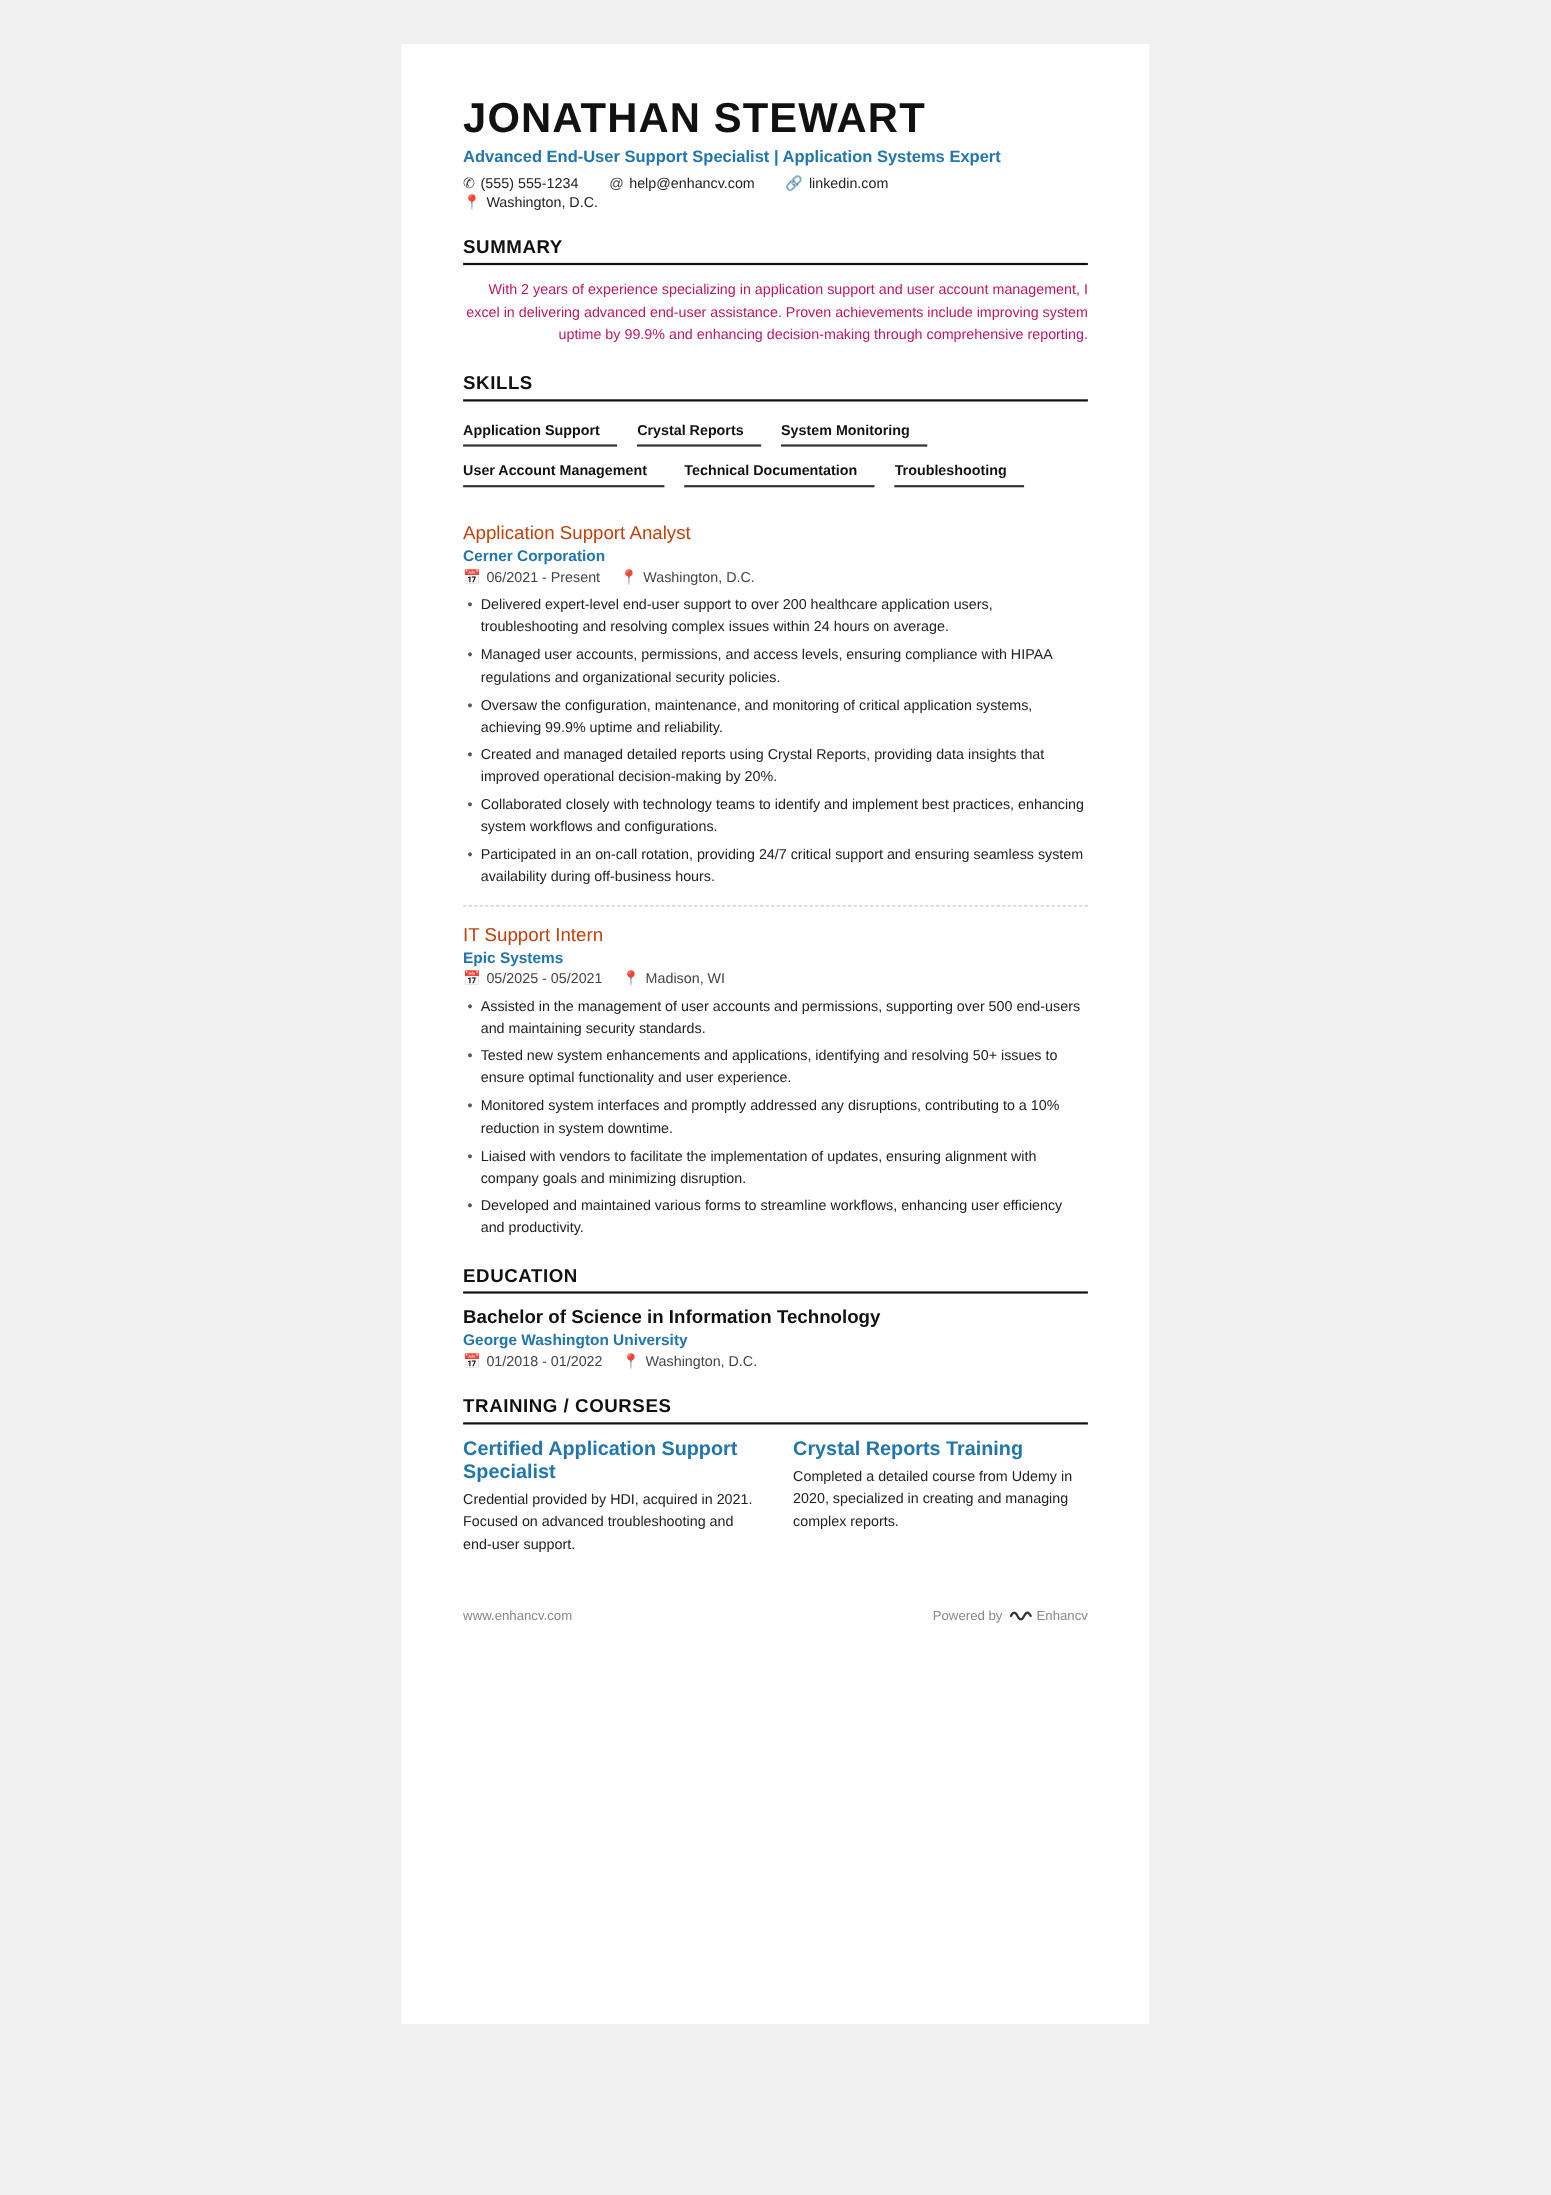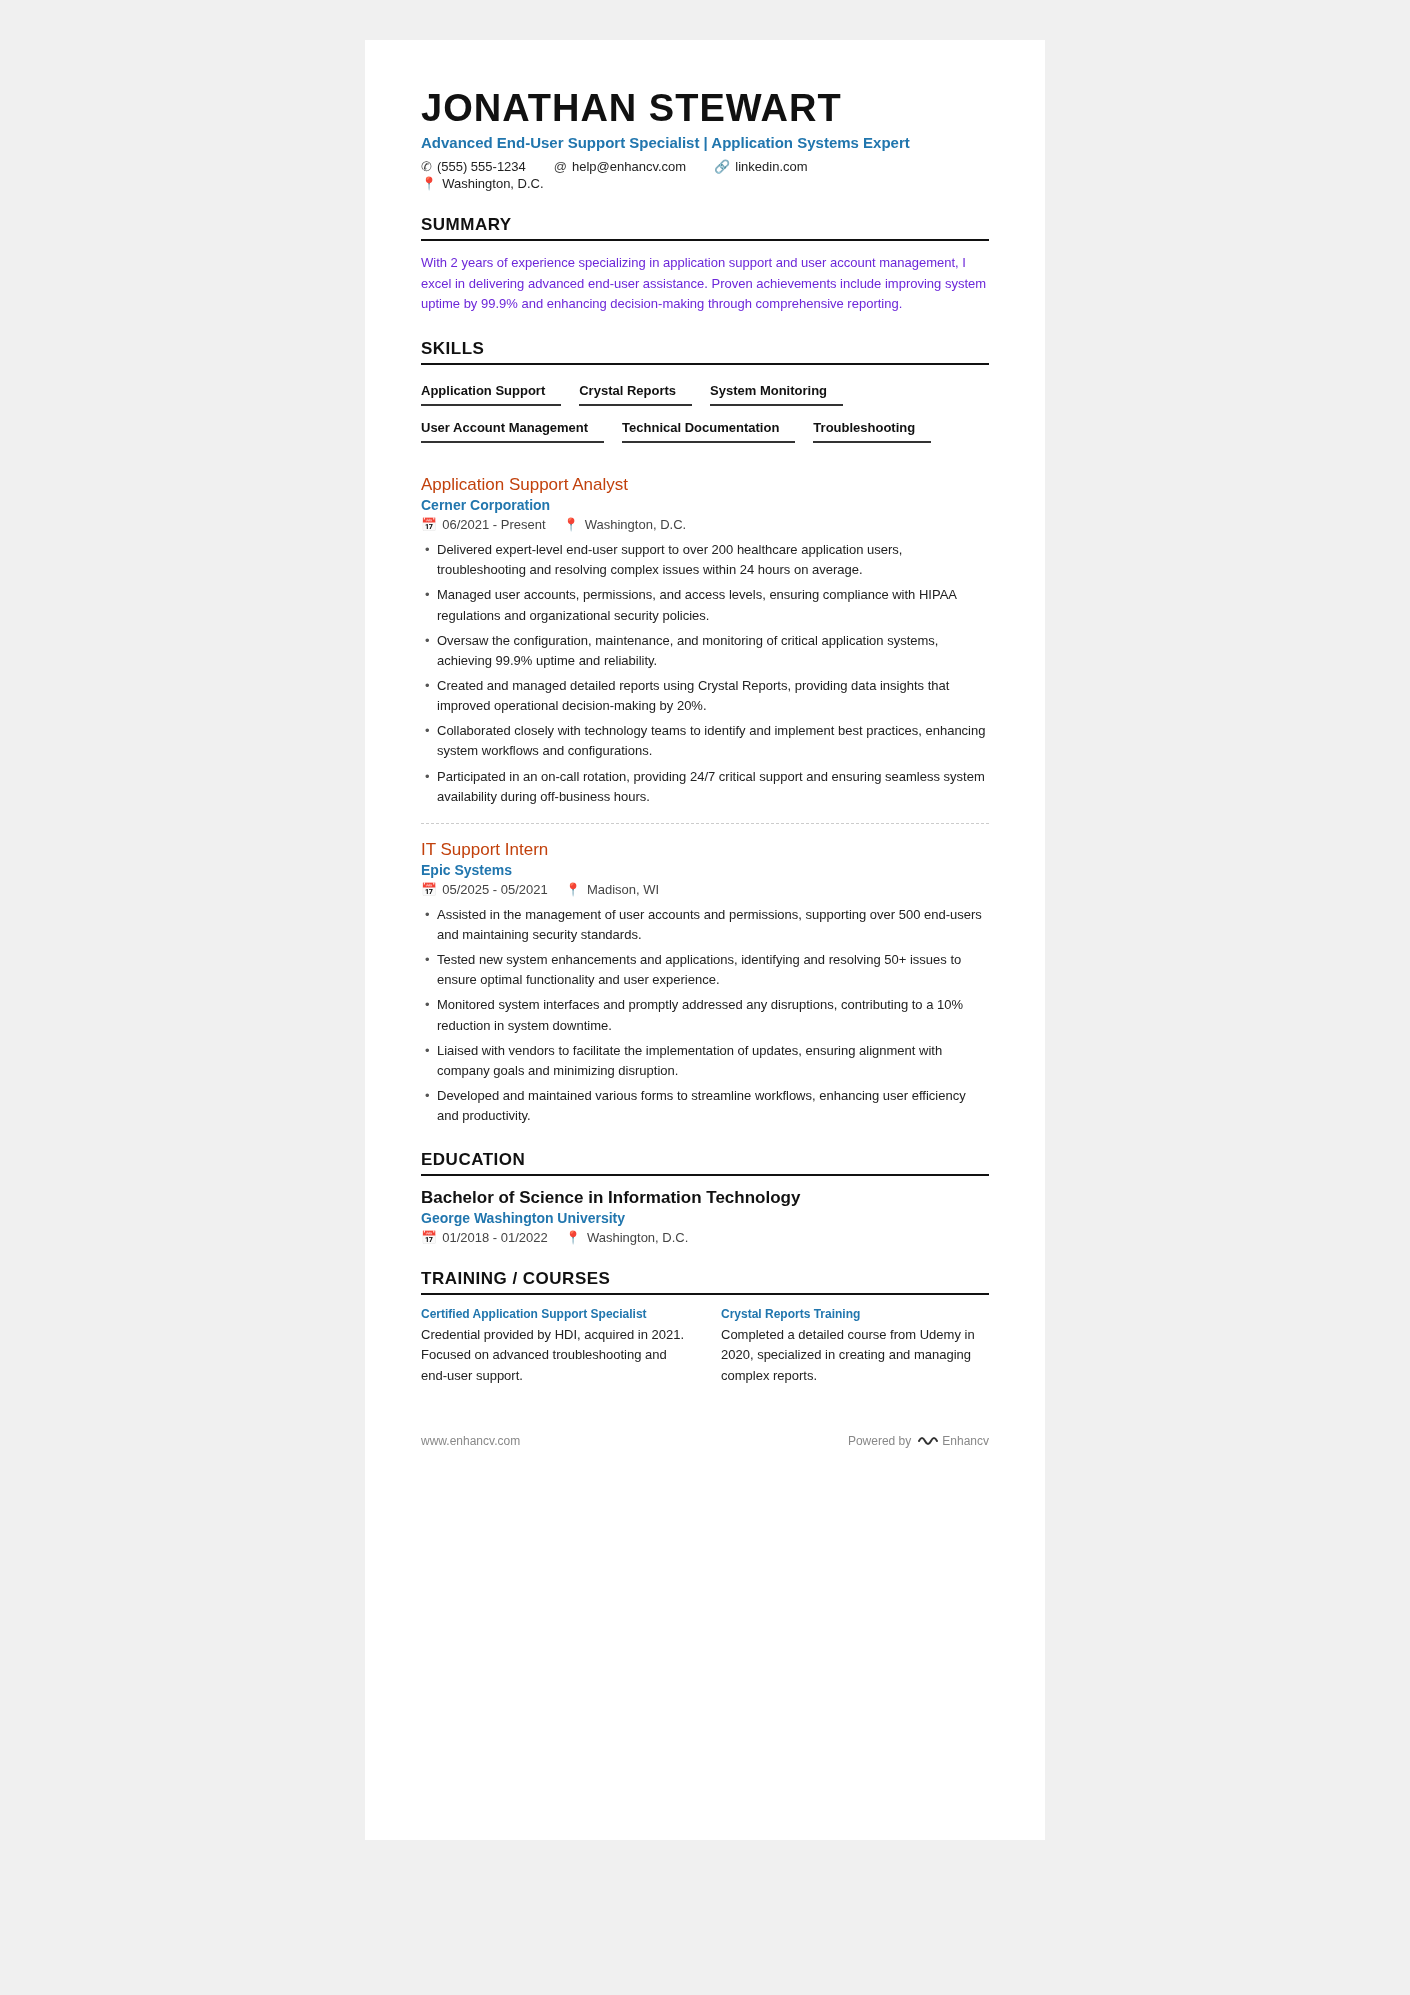--- a/index.html
+++ b/index.html
@@ -57,22 +57,23 @@
       font-weight: 900;
       text-transform: uppercase;
       color: #111;
       border-bottom: 2.5px solid #111;
       padding-bottom: 4px;
       margin-bottom: 12px;
       letter-spacing: 0.5px;
     }
     .summary-text {
       font-size: 13px;
-      color: #6d28d9;
+      color: #be185d;
       line-height: 1.6;
+      text-align: right;
     }
     .skills-grid {
       display: flex;
       flex-wrap: wrap;
       gap: 0;
     }
     .skill-item {
       font-size: 13px;
       font-weight: 700;
       color: #111;
@@ -152,21 +153,21 @@
       display: flex;
       gap: 18px;
       align-items: center;
     }
     .training-grid {
       display: grid;
       grid-template-columns: 1fr 1fr;
       gap: 16px 32px;
     }
     .training-item-title {
-      font-size: 12px;
+      font-size: 18px;
       font-weight: 700;
       color: #2176ae;
       margin-bottom: 4px;
     }
     .training-item-desc {
       font-size: 13px;
       color: #222;
       line-height: 1.55;
     }
     .footer {

